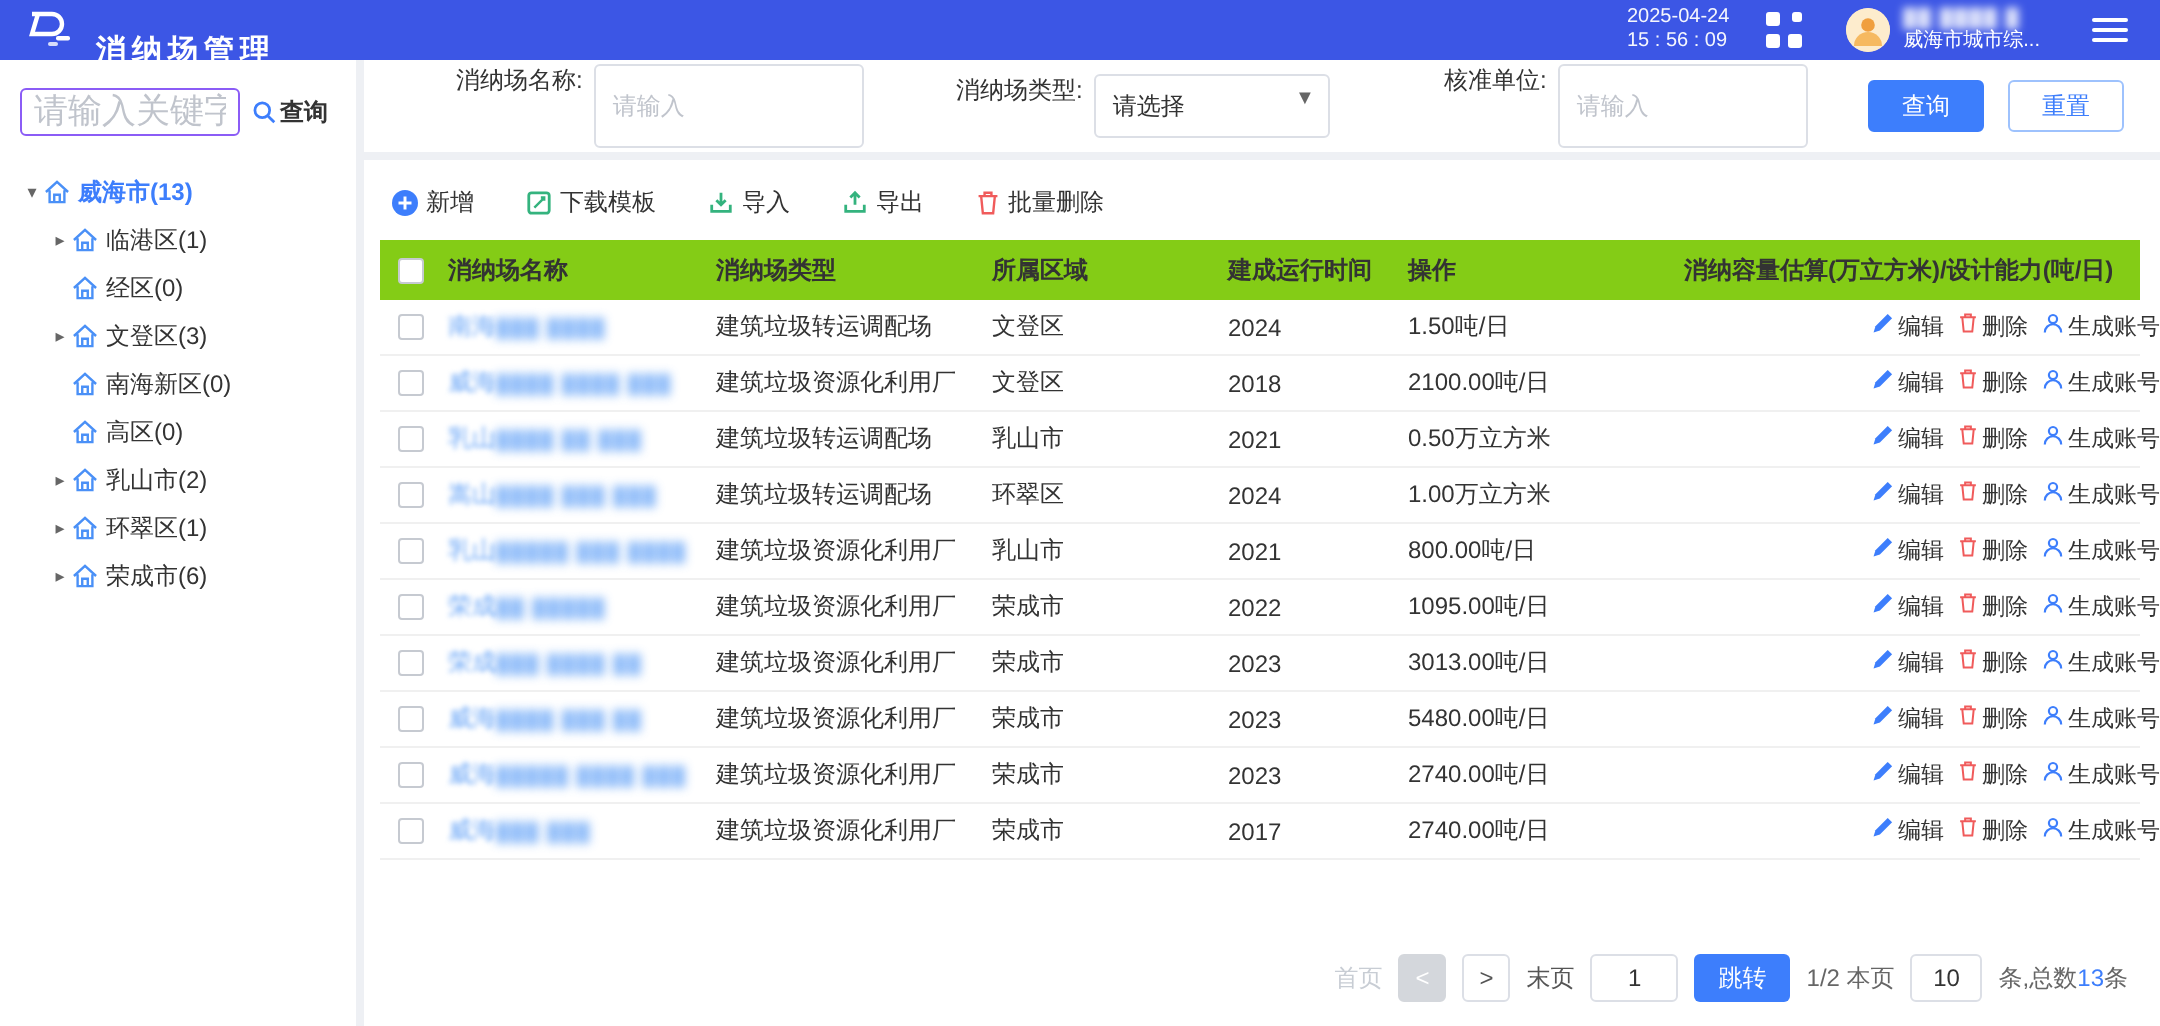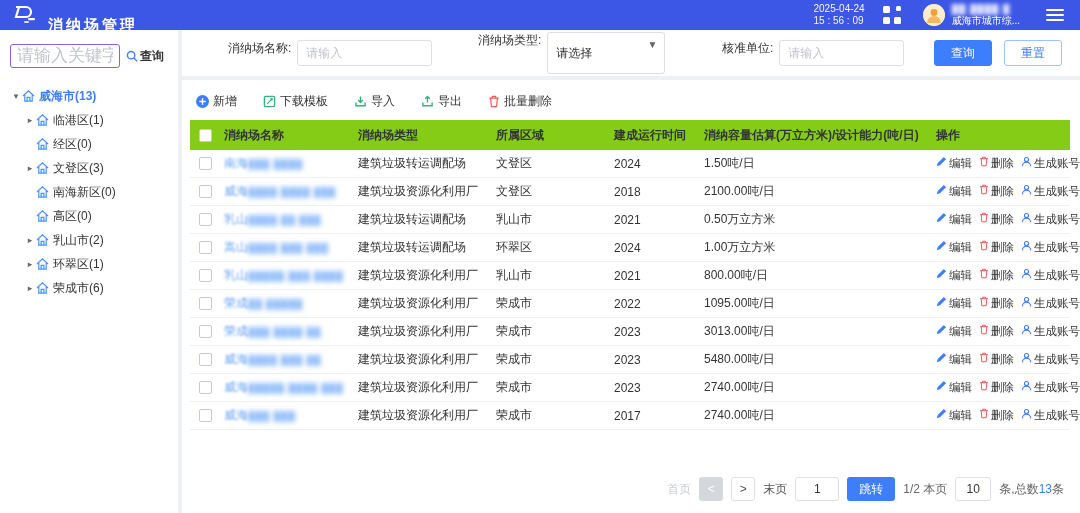--- a/index.html
+++ b/index.html
@@ -34,23 +34,23 @@
   .tree-caret { width:12px; font-size:9px; color:#666; text-align:center; flex:0 0 12px; }
   .tree-caret.empty { color:transparent; }
   .tree-home { margin-right:4px; display:flex; }
   .tree-label { font-size:12px; color:#333; }
   .tree-item.active .tree-label { color:#3d7efc; font-weight:bold; }
 
   
   .filterbar { position:absolute; top:30px; left:182px; width:898px; height:46px; background:#fff; display:flex; align-items:center; }
   .f-group { display:flex; align-items:flex-start; position:absolute; }
   .f-label { color:#333; margin-right:6px; white-space:nowrap; }
-  .f-input { height:26px; border:1px solid #dcdfe6; border-radius:3px; padding:0 8px; font-size:12px; outline:none; color:#333; }
+  .f-input { height:42px; border:1px solid #dcdfe6; border-radius:3px; padding:0 8px; font-size:12px; outline:none; color:#333; }
   .f-input::placeholder { color:#c0c4cc; }
-  .f-select { height:42px; border:1px solid #dcdfe6; border-radius:3px; padding:0 22px 0 8px; display:flex; align-items:center; color:#333; position:relative; cursor:pointer; background:#fff; }
+  .f-select { height:32px; border:1px solid #dcdfe6; border-radius:3px; padding:0 22px 0 8px; display:flex; align-items:center; color:#333; position:relative; cursor:pointer; background:#fff; }
   .f-select .caret { position:absolute; right:7px; top:6px; color:#666; font-size:10px; }
   .btn { height:26px; border-radius:3px; font-size:12px; padding:0 16px; cursor:pointer; display:inline-flex; align-items:center; }
   .btn-primary { background:#3d7efc; color:#fff; border:1px solid #3d7efc; }
   .btn-plain { background:#fff; color:#3d7efc; border:1px solid #9ec2fd; }
   .f-buttons { position:absolute; right:18px; display:flex; gap:12px; }
 
   
   .content { position:absolute; top:80px; left:182px; width:898px; height:433px; background:#fff; }
   .toolbar { display:flex; align-items:center; gap:26px; padding:10px 0 0 14px; height:32px; }
   .tool-btn { display:flex; align-items:center; gap:4px; cursor:pointer; color:#333; font-size:12px; }
@@ -289,22 +289,22 @@
 
   <div class="table">
     <div class="thead">
       <div class="th c-cb">
           <span class="cb"></span>
         </div>
       <div class="th c-name">消纳场名称</div>
       <div class="th c-type">消纳场类型</div>
       <div class="th c-reg">所属区域</div>
       <div class="th c-year">建成运行时间</div>
+      <div class="th c-act">操作</div>
       <div class="th c-cap">消纳容量估算(万立方米)/设计能力(吨/日)</div>
-      <div class="th c-act">操作</div>
     </div>
     <div>
         <div class="trow">
           <div class="td c-cb">
             <span class="cb"></span>
           </div>
           <div class="td c-name"><span class="link-name"><span class="np">南海</span><span class="nb">███ ████</span></span></div>
           <div class="td c-type">建筑垃圾转运调配场</div>
           <div class="td c-reg">文登区</div>
           <div class="td c-year">2024</div>

